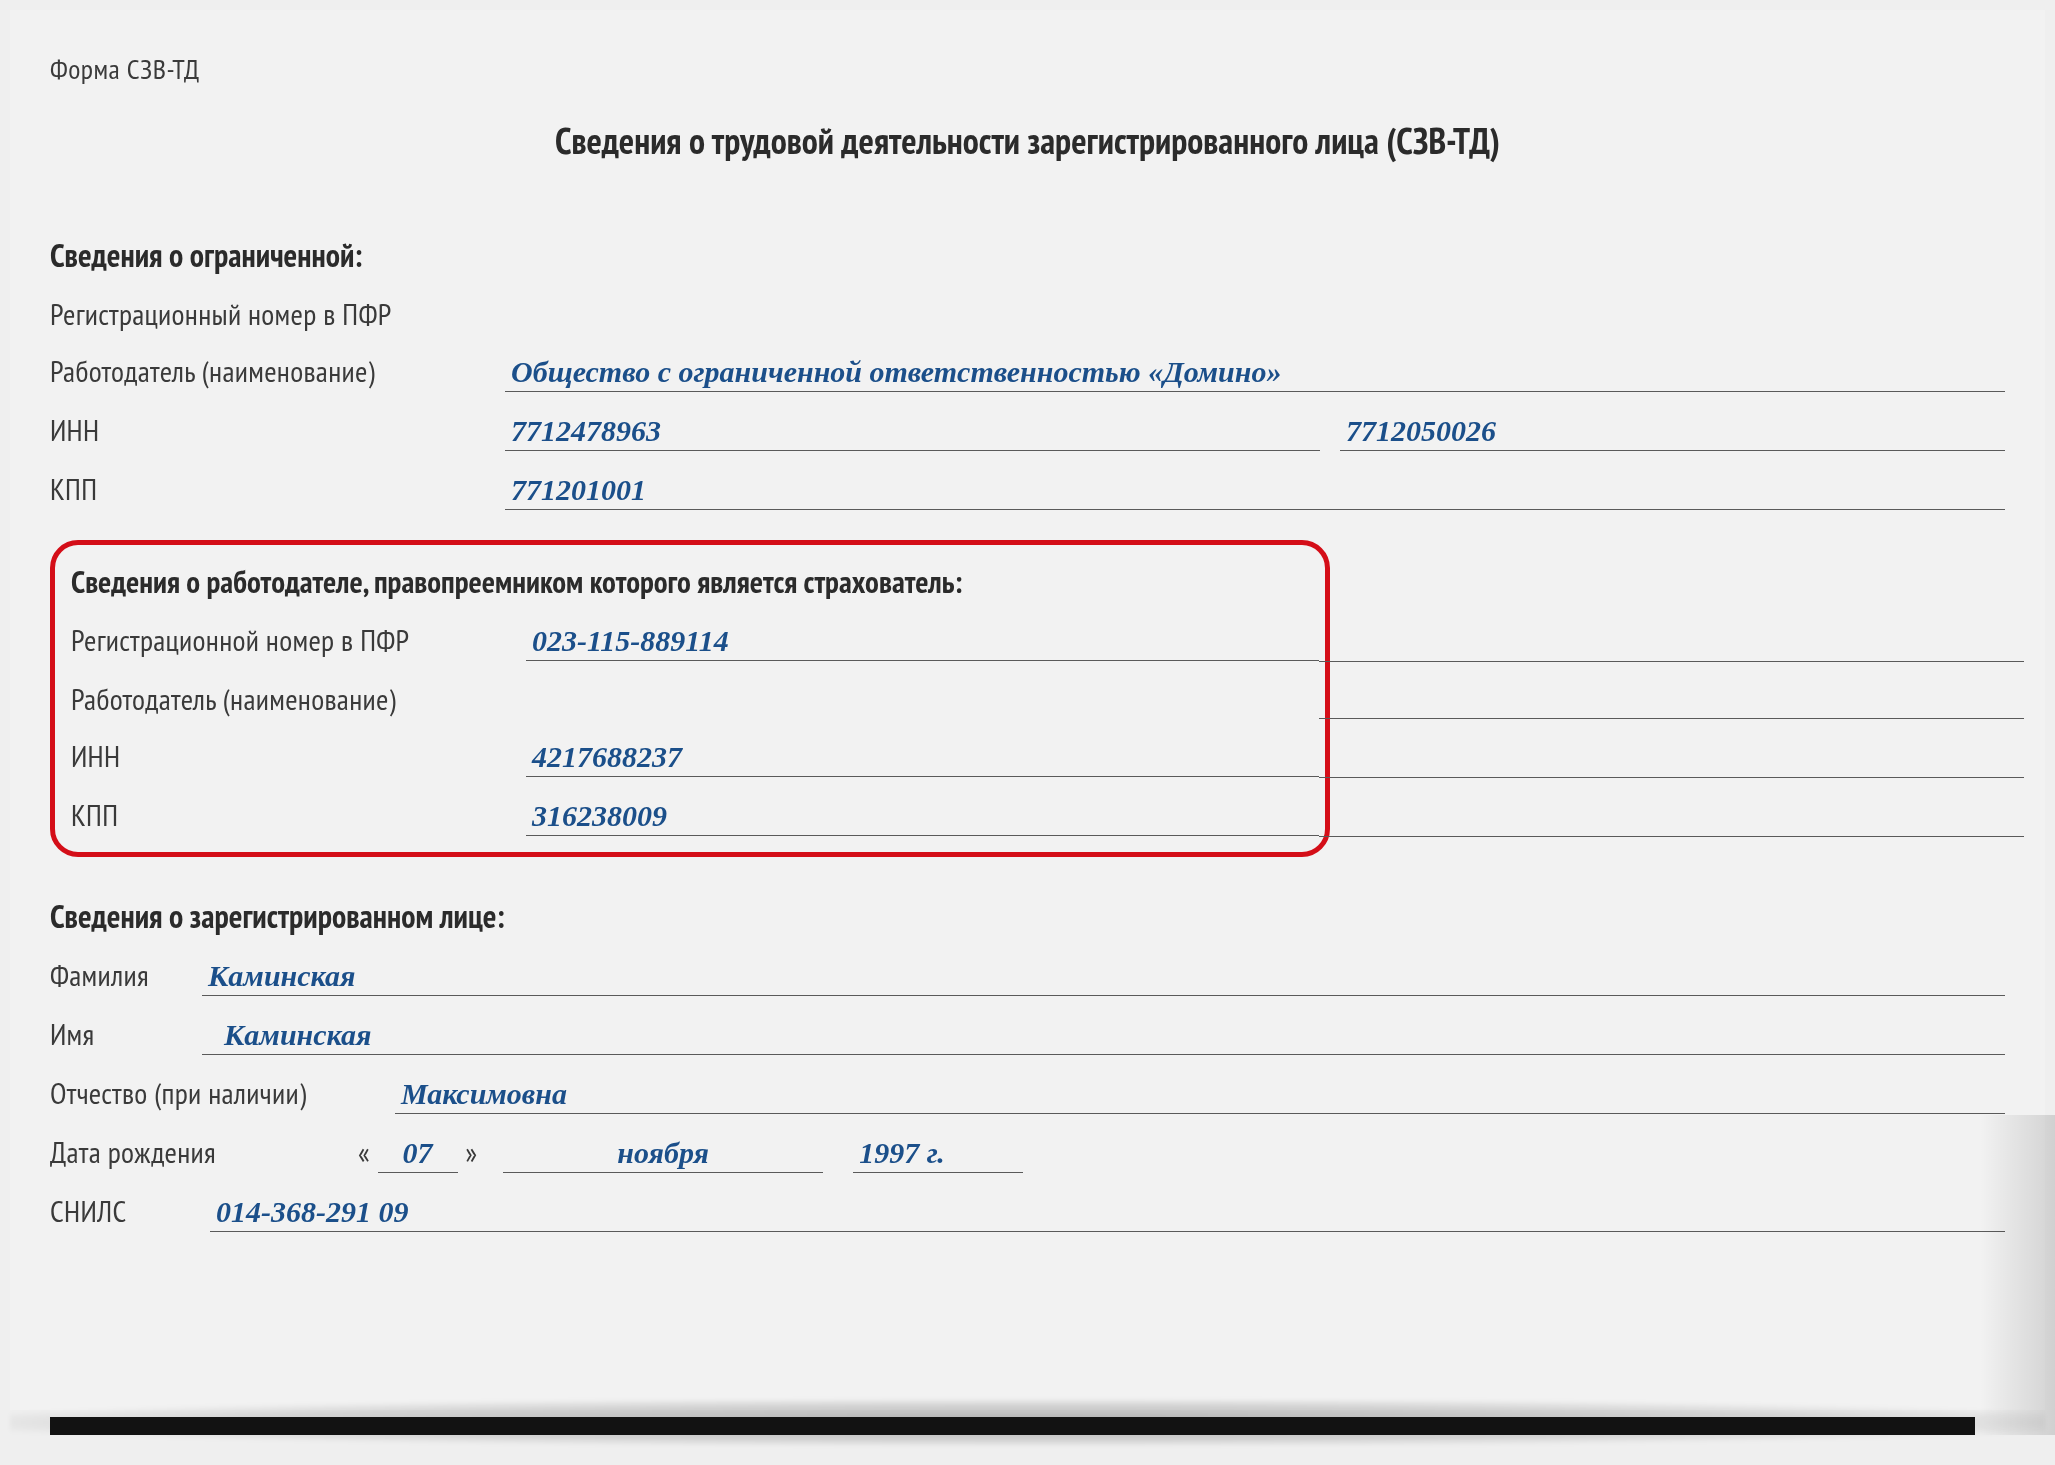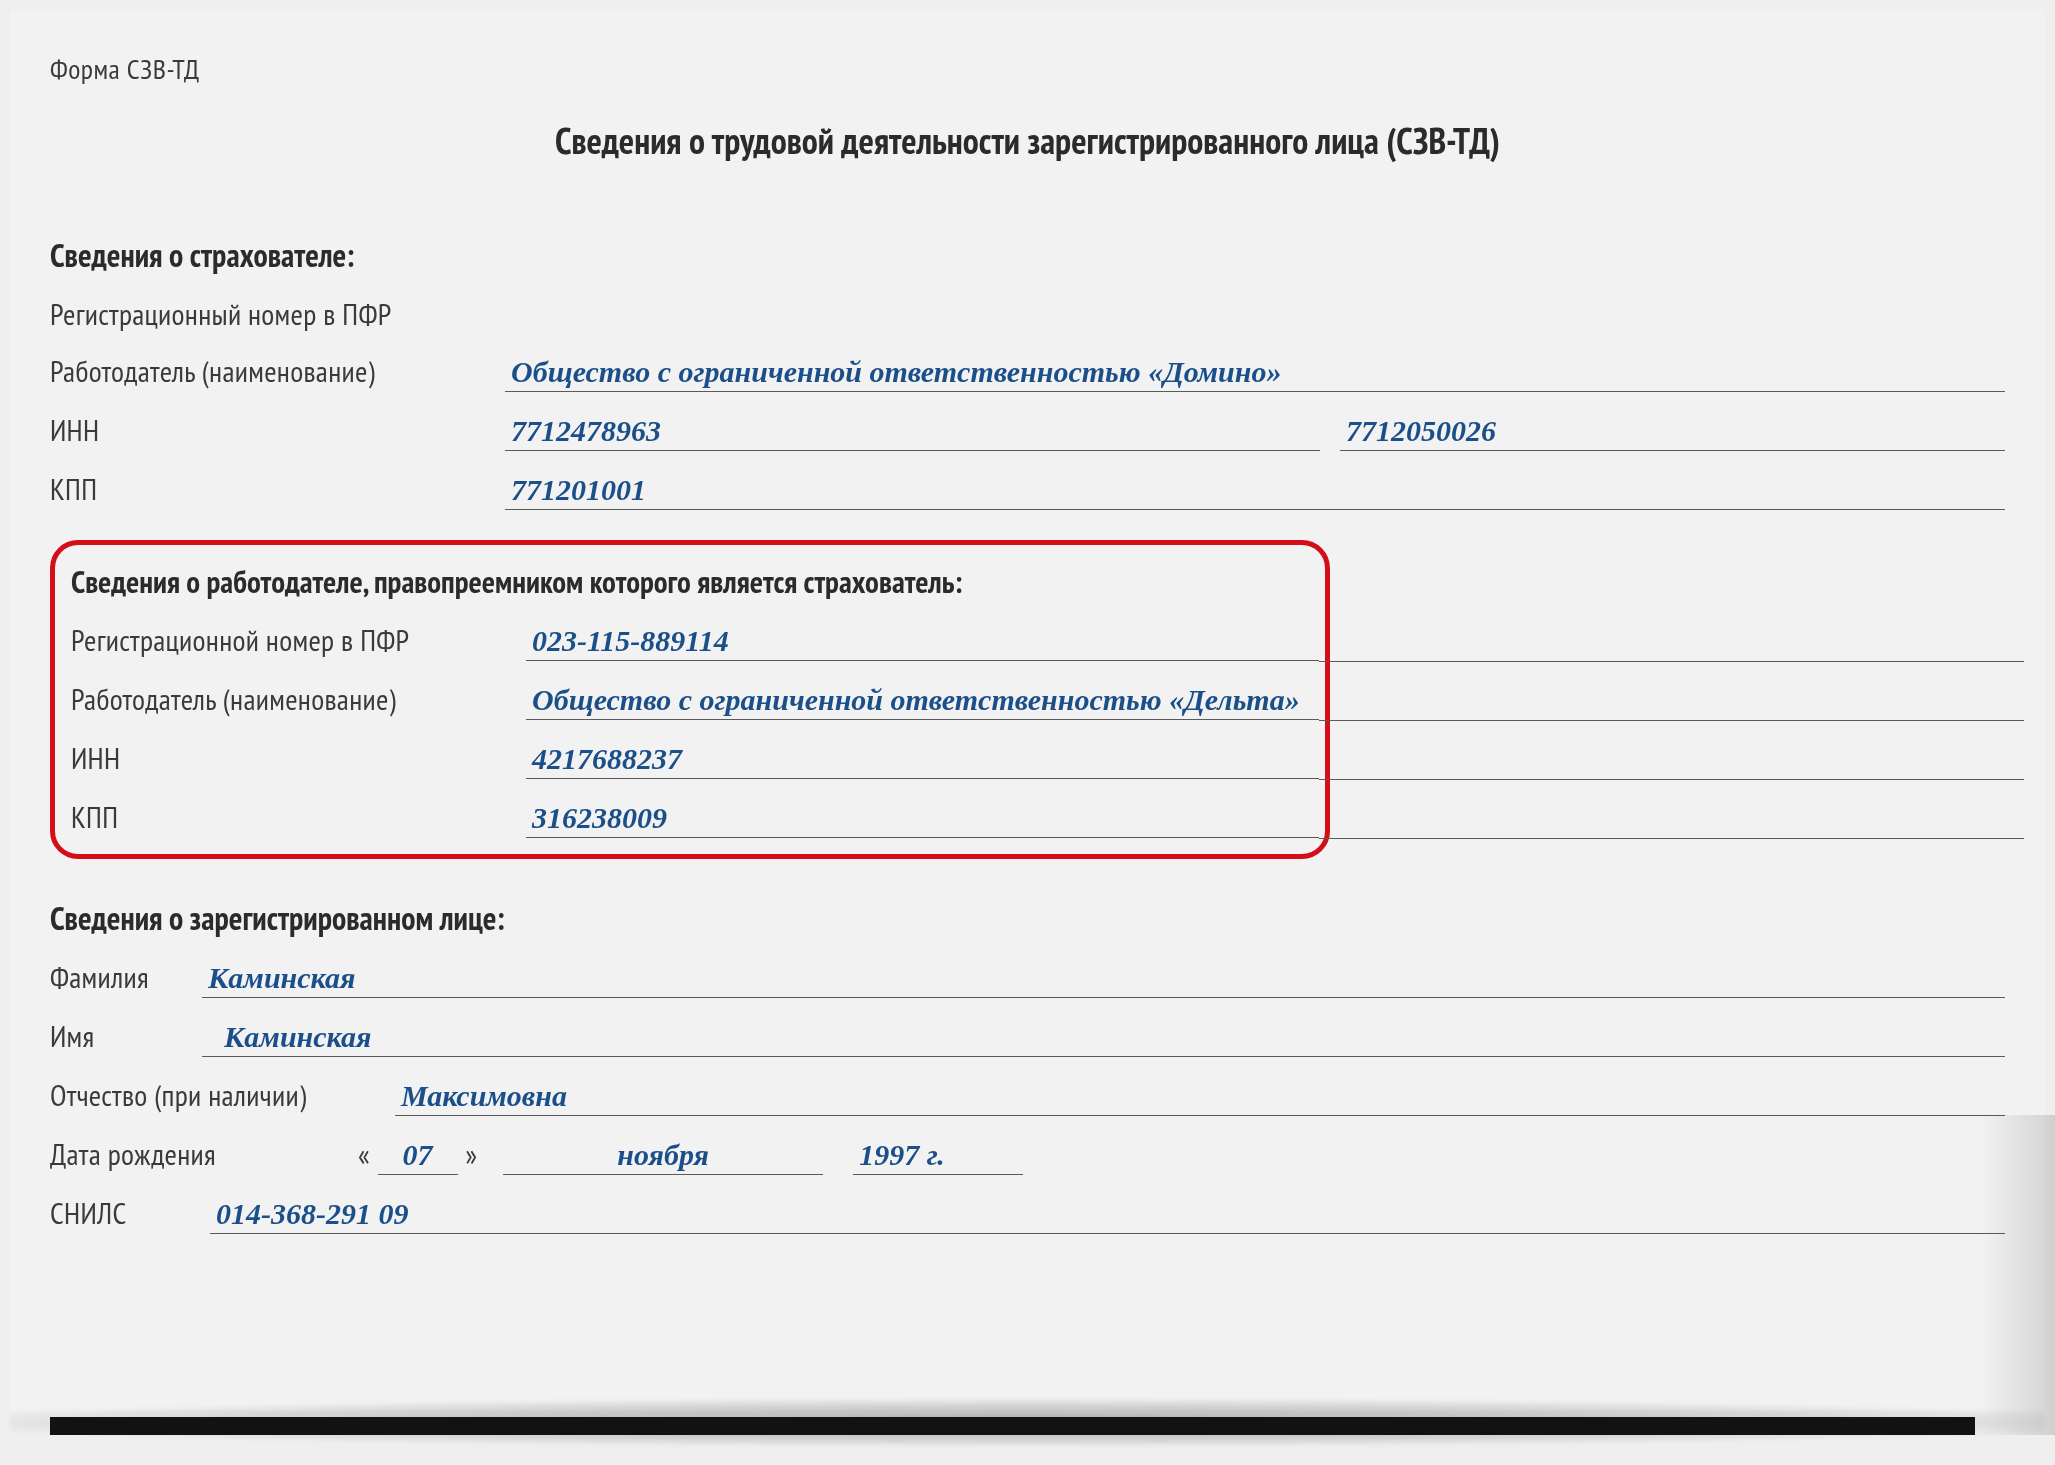--- a/index.html
+++ b/index.html
@@ -116,21 +116,21 @@
 </head>
 <body>
 
 <div class="stage">
   <div class="sheet">
 
     <div class="form-code">Форма СЗВ-ТД</div>
     <div class="title">Сведения о трудовой деятельности зарегистрированного лица (СЗВ-ТД)</div>
 
     <div class="block">
-      <div class="block-heading">Сведения о страхователе:</div>
+      <div class="block-heading">Сведения о ограниченной:</div>
 
       <div class="row">
         <span class="label w-label-insurer">Регистрационный номер в ПФР</span>
       </div>
       <div class="row">
         <span class="label w-label-insurer">Работодатель (наименование)</span>
         <span class="val val-grow">Общество с ограниченной ответственностью «Домино»</span>
       </div>
       <div class="row">
         <span class="label w-label-insurer">ИНН</span>
@@ -147,21 +147,20 @@
     <div class="highlight">
       <div class="block-heading" style="font-size:31px">Сведения о работодателе, правопреемником которого является страхователь:</div>
 
       <div class="row">
         <span class="label w-label-insurer">Регистрационной номер в ПФР</span>
         <span class="val val-grow">023-115-889114</span>
         <span class="val-ext" style="width:705px"></span>
       </div>
       <div class="row">
         <span class="label w-label-insurer">Работодатель (наименование)</span>
-        <span class="val val-grow">Общество с ограниченной ответственностью «Дельта»</span>
         <span class="val-ext" style="width:705px"></span>
       </div>
       <div class="row">
         <span class="label w-label-insurer">ИНН</span>
         <span class="val val-grow">4217688237</span>
         <span class="val-ext" style="width:705px"></span>
       </div>
       <div class="row" style="margin-bottom:6px">
         <span class="label w-label-insurer">КПП</span>
         <span class="val val-grow">316238009</span>

